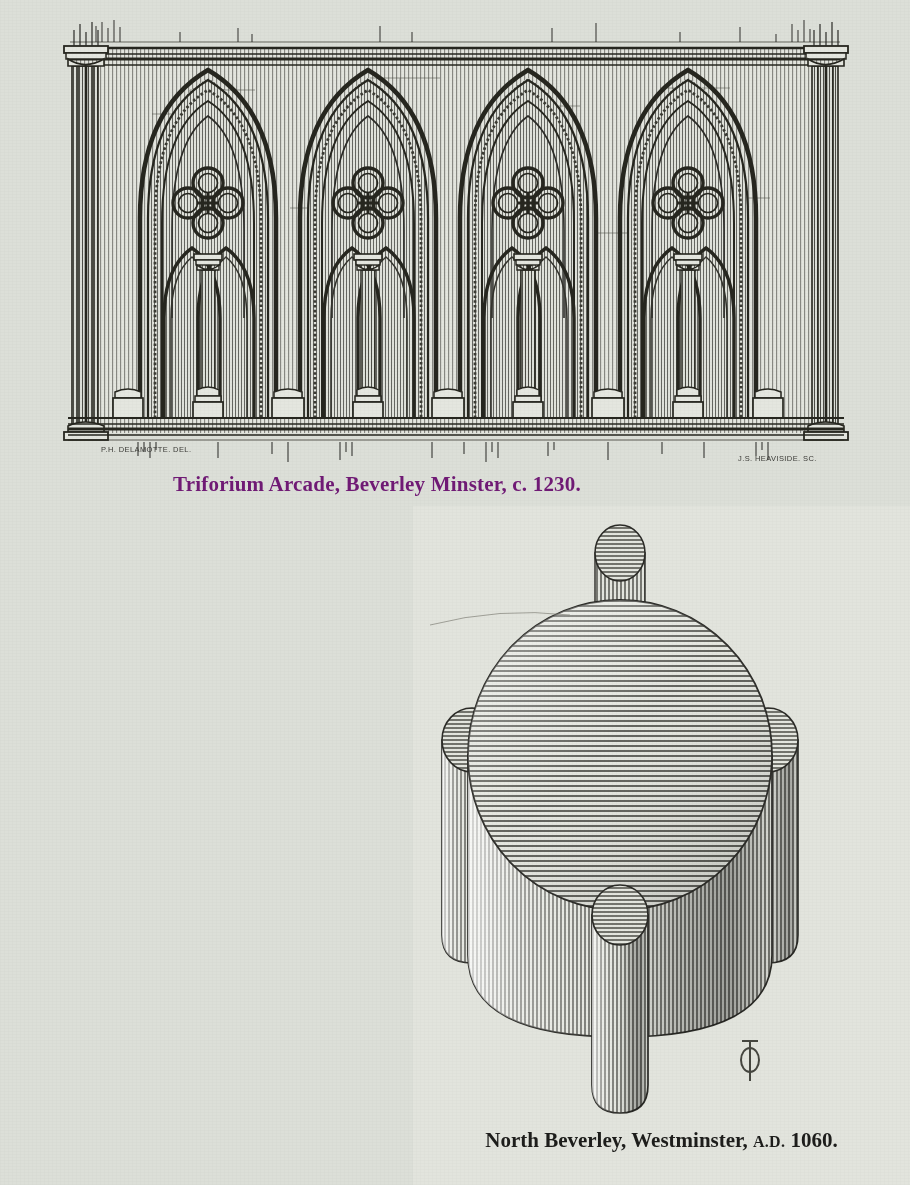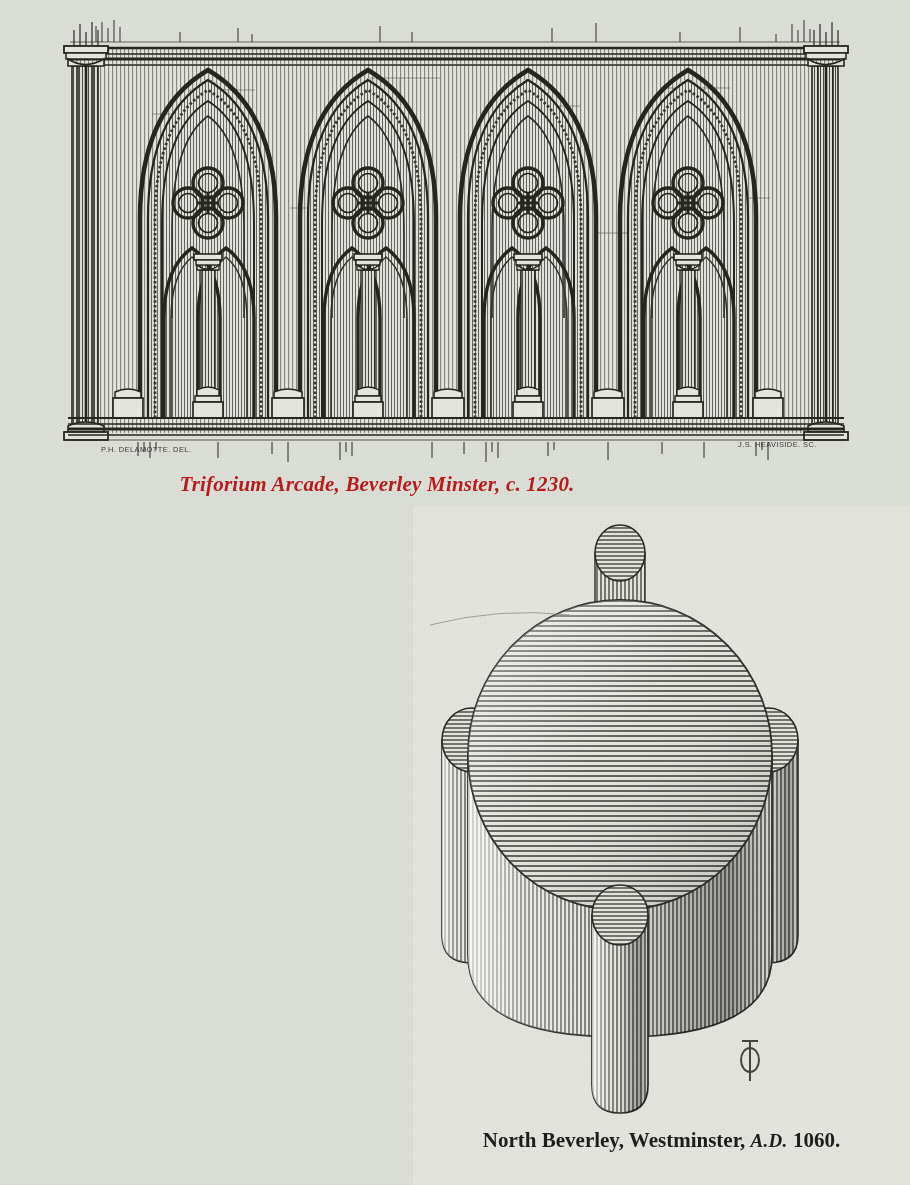--- a/index.html
+++ b/index.html
@@ -27,47 +27,46 @@
     opacity:.7;
   }
   
   #fig-arcade{position:absolute;left:40px;top:18px;width:830px;height:450px;}
   #fig-arcade svg{display:block;width:830px;height:450px;}
   .cap1{
     position:absolute;left:0;top:472px;width:754px;
     text-align:center;
     font-size:21px;
     letter-spacing:.2px;
-    color:#b91c1c;
+    color:#701a75;
     font-family:"Liberation Serif", serif;
     font-weight:700;
-    font-style:italic;
   }
   .credit{
     position:absolute;
     font-family:"Liberation Sans", sans-serif;
     font-size:7.5px;
     letter-spacing:.4px;
     color:#3a3a36;
     white-space:nowrap;
   }
   #credit-left{left:101px;top:445px;}
-  #credit-right{left:738px;top:440px;}
+  #credit-right{left:738px;top:454px;}
   
   #fig-pier{position:absolute;left:420px;top:515px;width:420px;height:600px;}
   #fig-pier svg{display:block;width:420px;height:600px;}
   .cap2{
     position:absolute;left:413px;top:1128px;width:497px;
     text-align:center;
     font-size:21px;
     color:#1d1d1b;
     font-weight:700;
     font-family:"Liberation Serif", serif;
   }
-  .cap2 .sc{font-size:19px;letter-spacing:.3px;font-style:italic;}
+  .cap2 .sc{font-size:16px;letter-spacing:.3px;}
 </style>
 </head>
 <body>
 
 <div class="page">
 
   <div class="panel-light"></div>
 
   <div id="fig-arcade">
     <svg viewBox="0 0 830 450" xmlns="http://www.w3.org/2000/svg">

